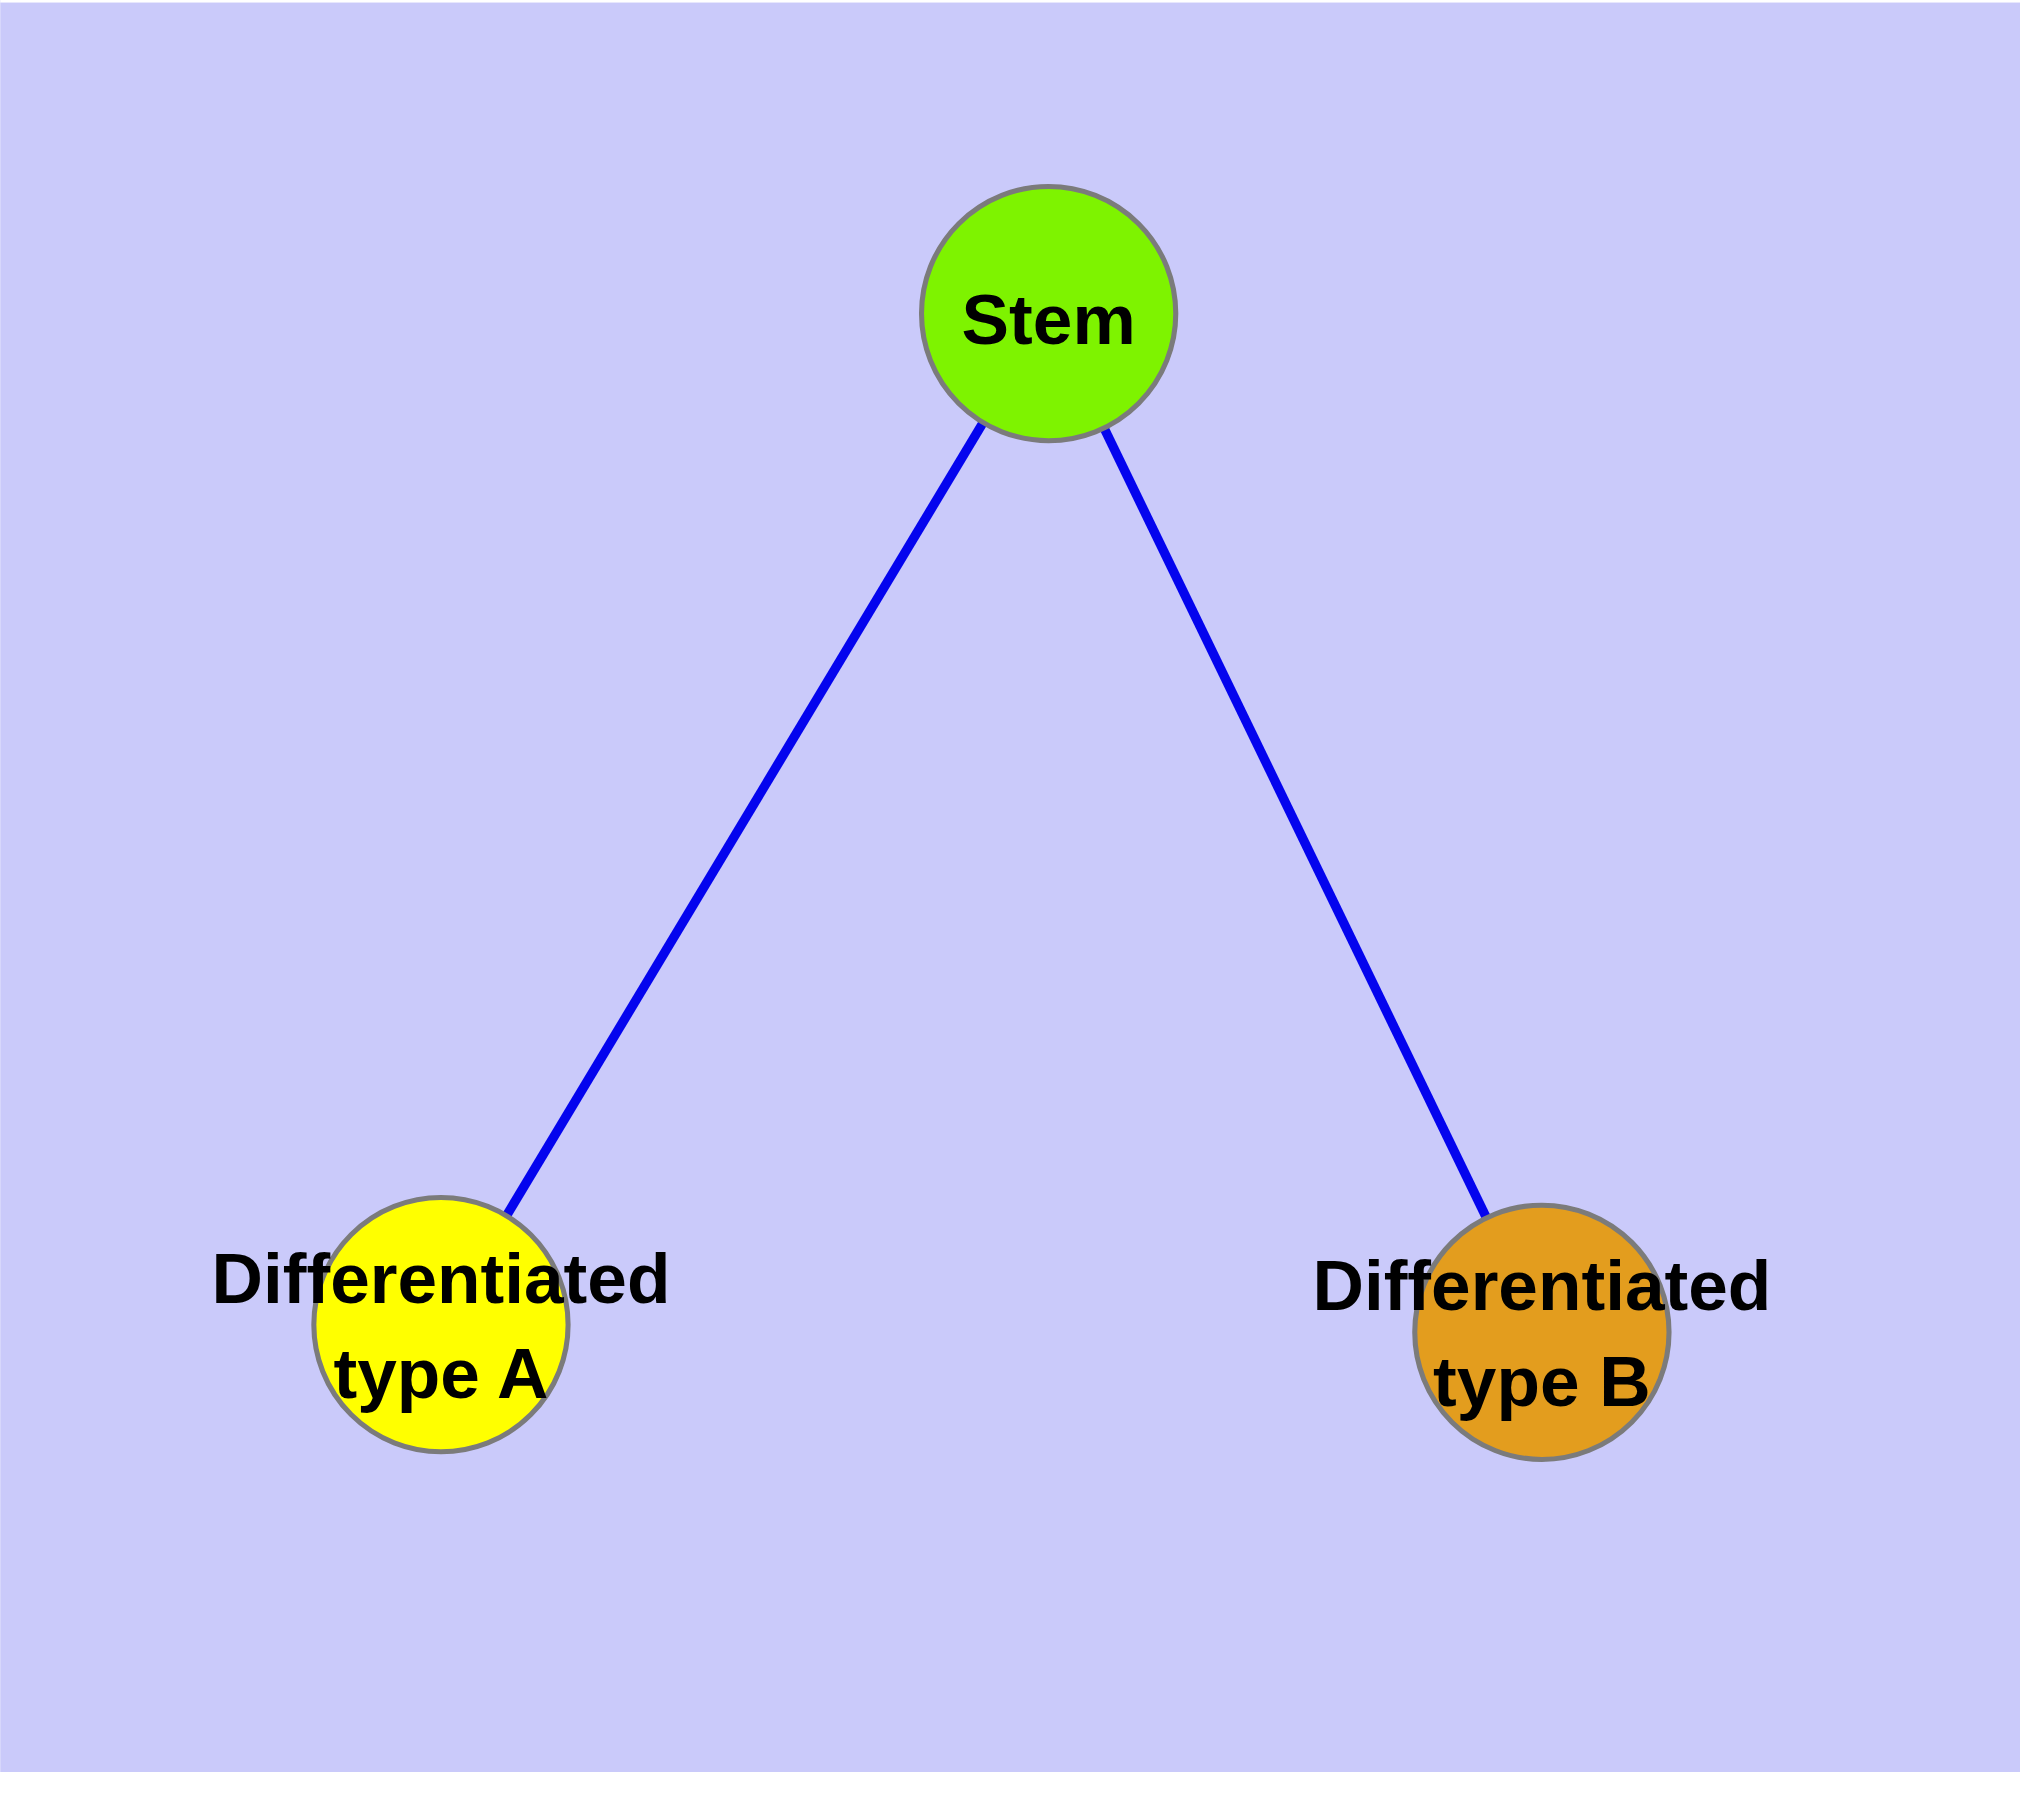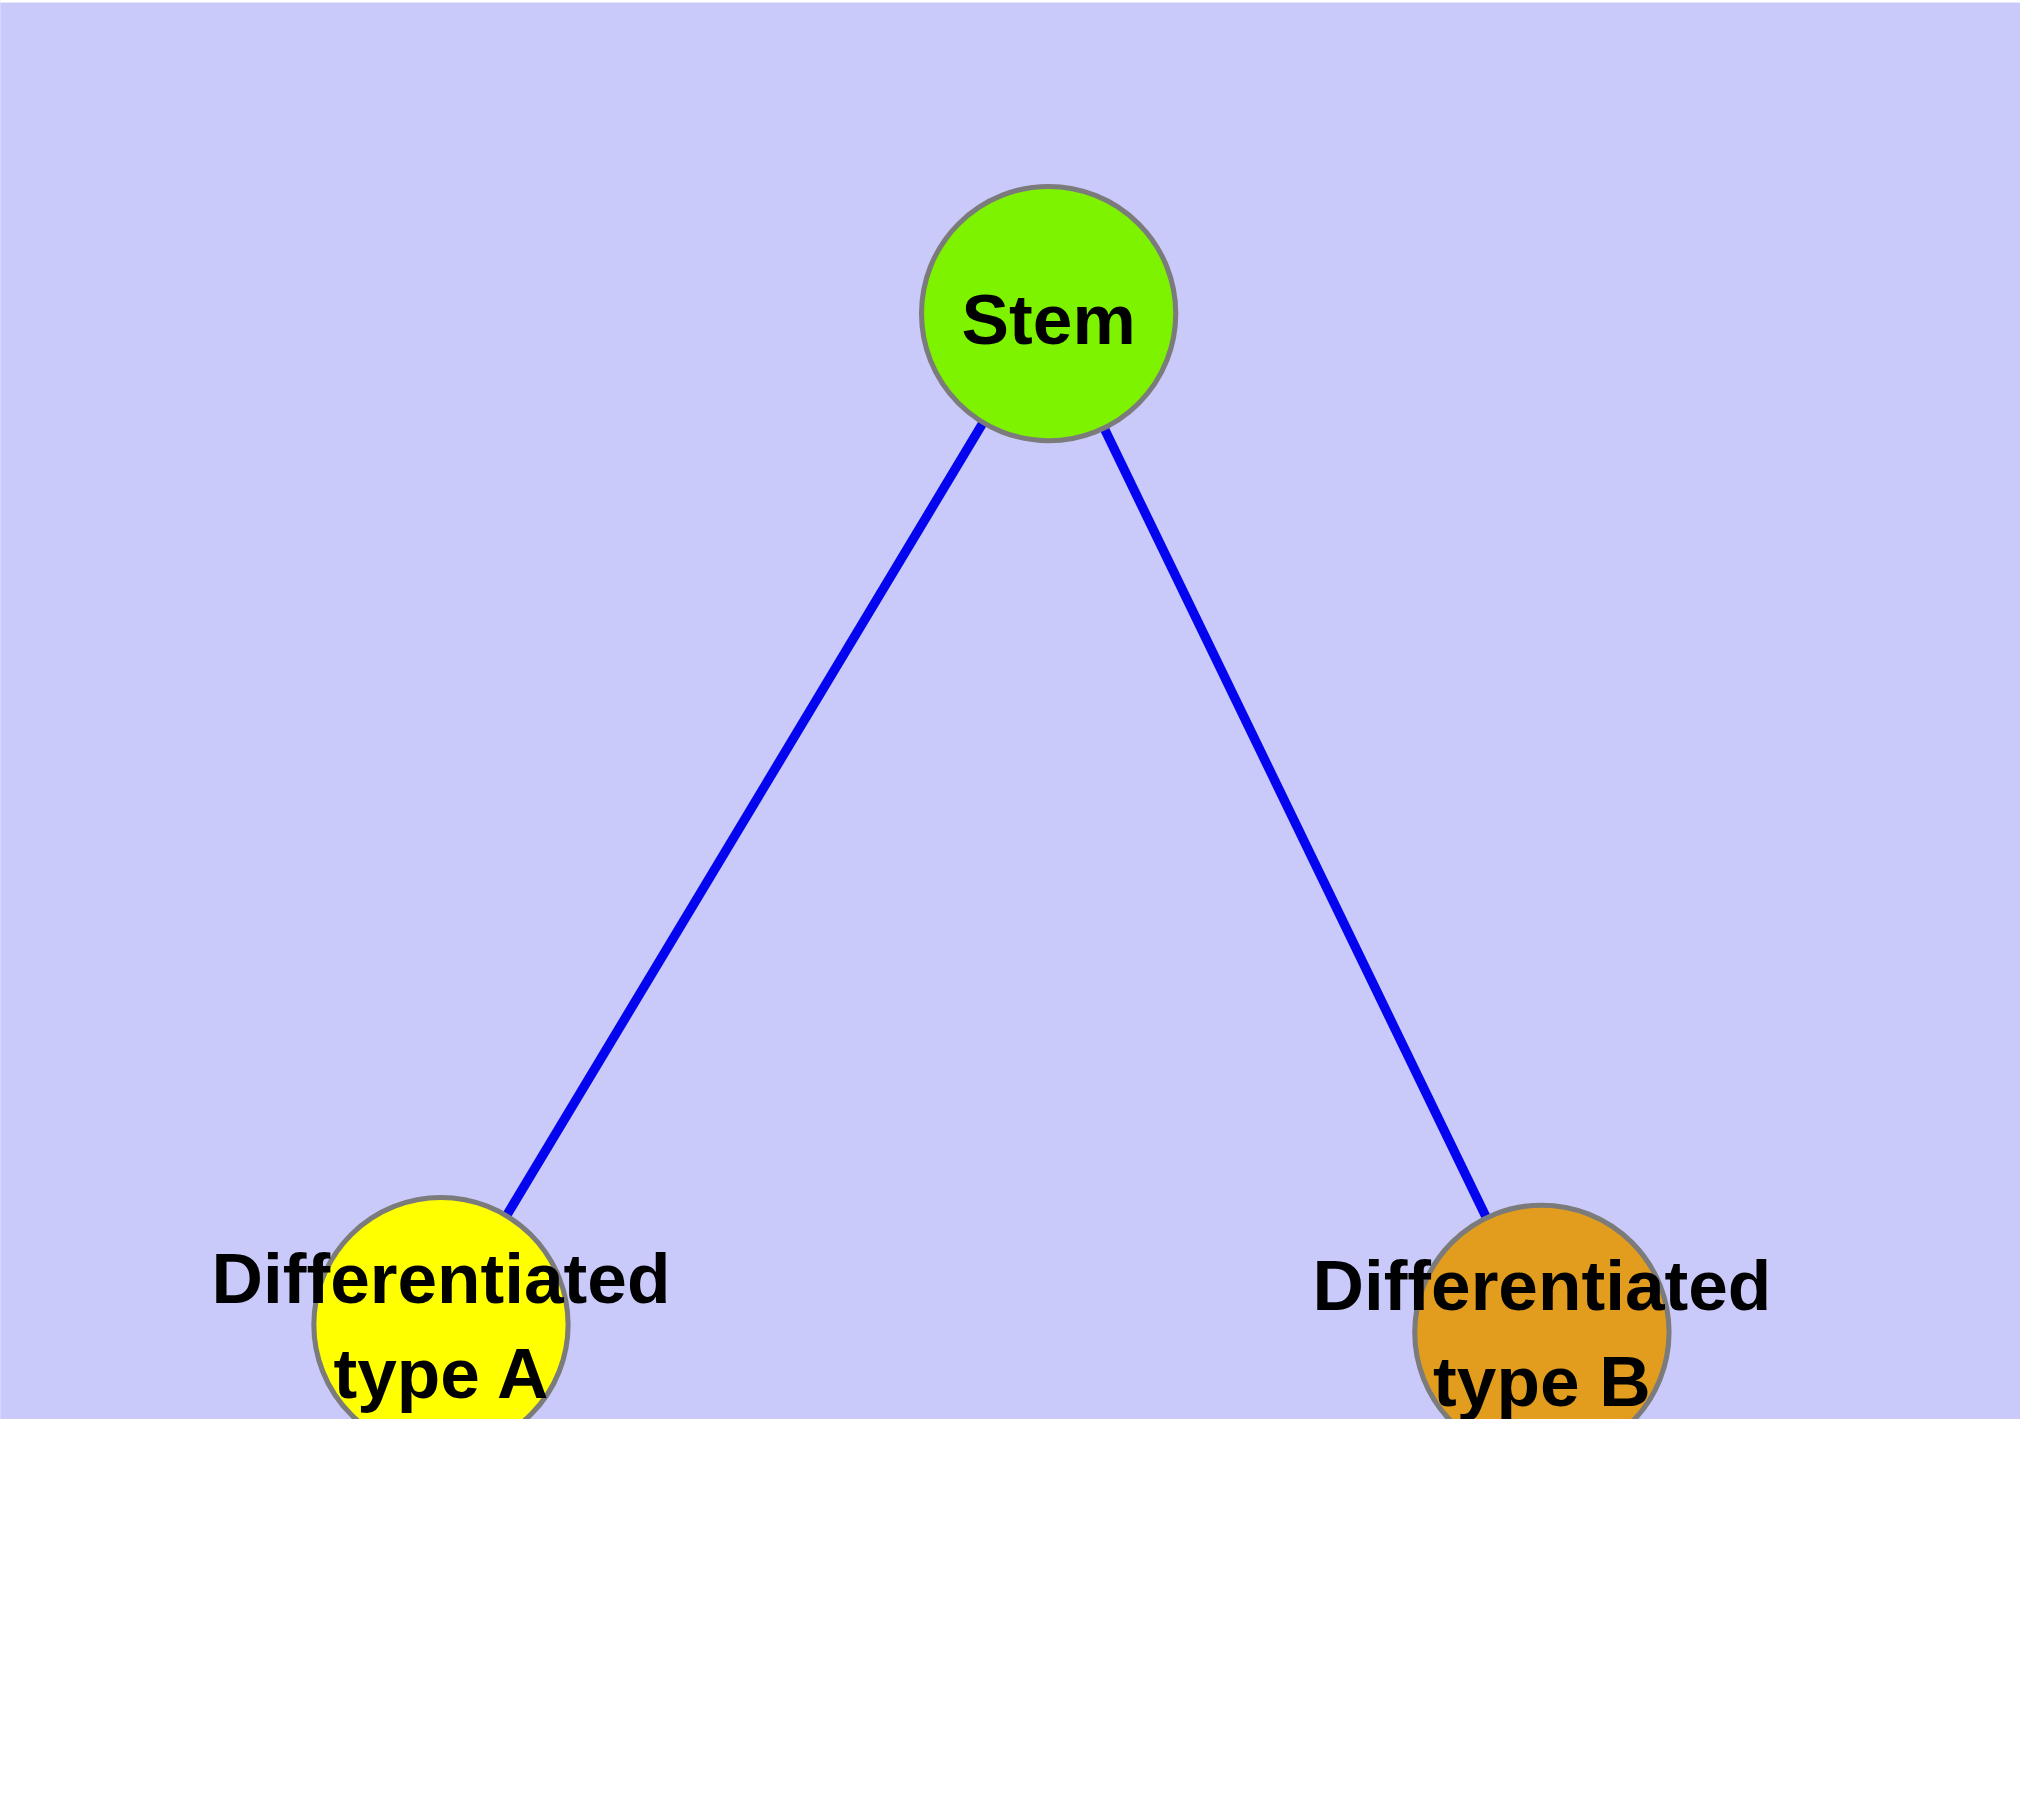--- a/index.html
+++ b/index.html
@@ -3,21 +3,21 @@
 <meta charset="utf-8">
 <style>
   html, body {
     margin: 0;
     padding: 0;
     background: #ffffff;
   }
   .stage {
     position: relative;
     width: 2021px;
-    height: 1419px;
+    height: 1772px;
     overflow: hidden;
   }
   svg.graph {
     display: block;
     width: 2021px;
     height: 1812px;
   }
   .edge {
     stroke-width: 11px;
     fill: none;

